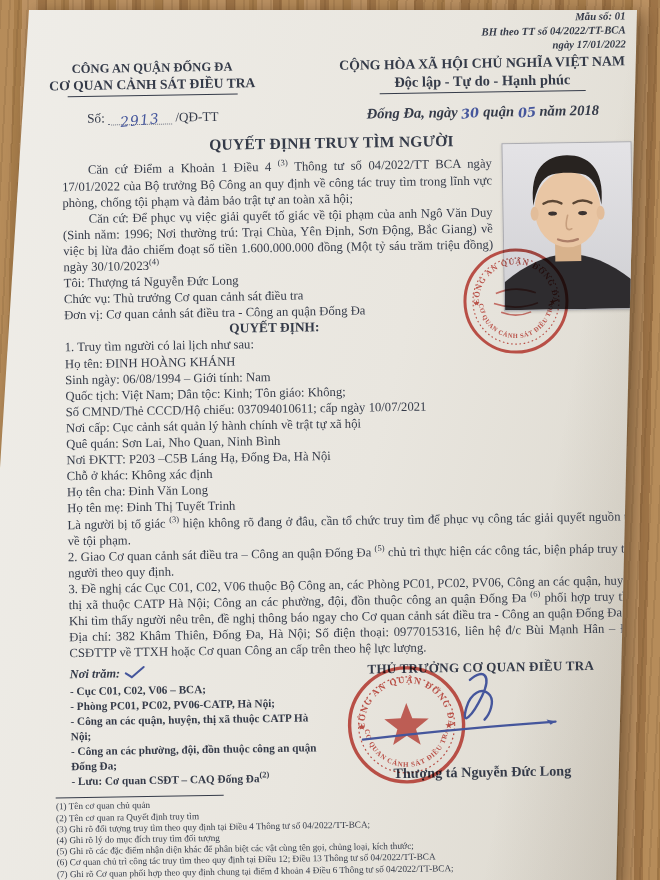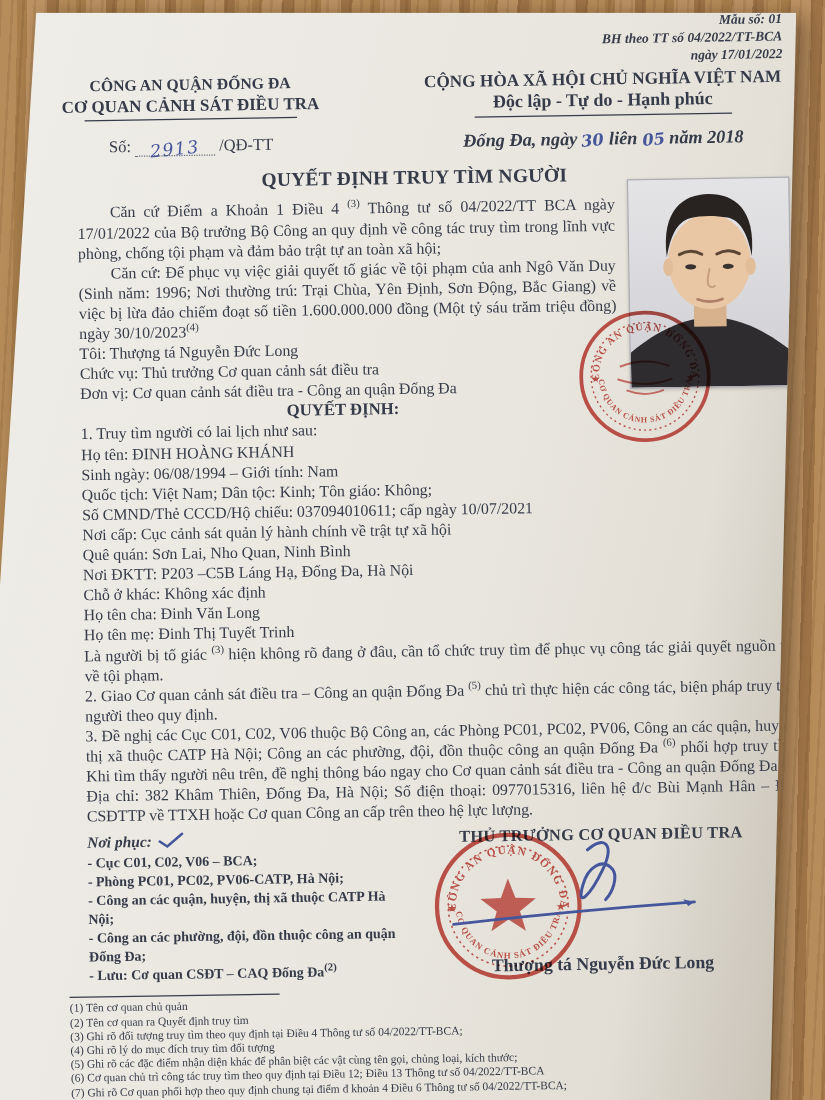--- a/index.html
+++ b/index.html
@@ -98,21 +98,21 @@
 
         <div class="num-row">
           <div class="num-left">
             <span>Số:</span>
             <span class="dotline"><span class="hand">2913</span></span>
             <span>/QĐ-TT</span>
           </div>
           <div class="num-right">
             <span>Đống Đa, ngày</span>
             <span class="hand sm">30</span>
-            <span>liên</span>
+            <span>quận</span>
             <span class="hand sm">05</span>
             <span>năm 2018</span>
           </div>
         </div>
 
         <div class="title">QUYẾT ĐỊNH TRUY TÌM NGƯỜI</div>
 
         <div class="doc-body">
 
           <div class="photo-box">
@@ -169,21 +169,21 @@
             <circle cx="55" cy="55" r="43" fill="none" stroke="#b23a31" stroke-width="1.1" stroke-dasharray="1.6 2.6"></circle>
             <text font-size="8" font-weight="bold" fill="#b23a31" letter-spacing="1"><textPath href="#arcT1" startOffset="50%" text-anchor="middle">CÔNG AN QUẬN ĐỐNG ĐA</textPath></text>
             <text font-size="6.4" font-weight="bold" fill="#b23a31" letter-spacing="0.6"><textPath href="#arcB1" startOffset="50%" text-anchor="middle">CƠ QUAN CẢNH SÁT ĐIỀU TRA</textPath></text>
             <text x="12" y="59" font-size="8" fill="#b23a31">★</text>
             <text x="88" y="59" font-size="8" fill="#b23a31">★</text>
             <path d="M35,47 q20,-8 40,0 M33,57 q22,8 44,0 M40,66 q15,6 30,0" stroke="#b23a31" stroke-width="1.6" fill="none" opacity="0.8"></path>
           </svg>
 
           <div class="footer">
             <div class="recip">
-              <div class="recip-label"><span>Nơi phục:</span><span class="tick-icon"><svg width="22" height="14" viewBox="0 0 22 14">
+              <div class="recip-label"><span>Nơi trăm:</span><span class="tick-icon"><svg width="22" height="14" viewBox="0 0 22 14">
                       <path d="M2,8 L8,12 L20,2" stroke="#45569c" stroke-width="2" fill="none" stroke-linecap="round"></path>
                     </svg></span></div>
               <div>- Cục C01, C02, V06 – BCA;</div>
               <div>- Phòng PC01, PC02, PV06-CATP, Hà Nội;</div>
               <div>- Công an các quận, huyện, thị xã thuộc CATP Hà Nội;</div>
               <div>- Công an các phường, đội, đồn thuộc công an quận Đống Đa;</div>
               <div><span>- Lưu: Cơ quan CSĐT – CAQ Đống Đa</span><sup>(2)</sup></div>
             </div>
 
             <div class="sign-col">

